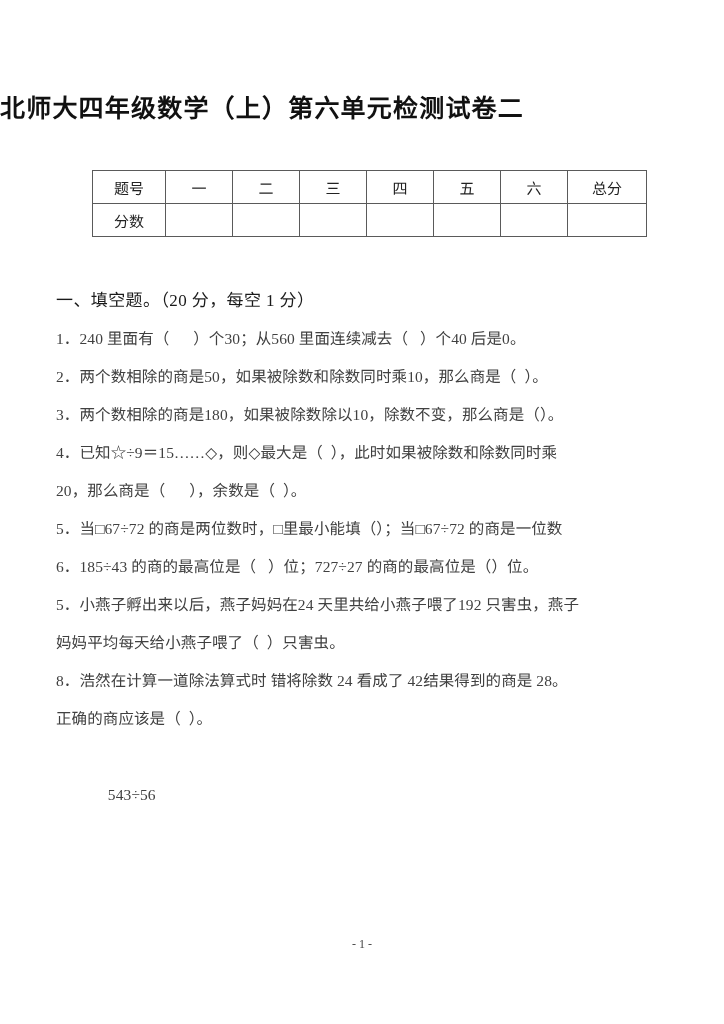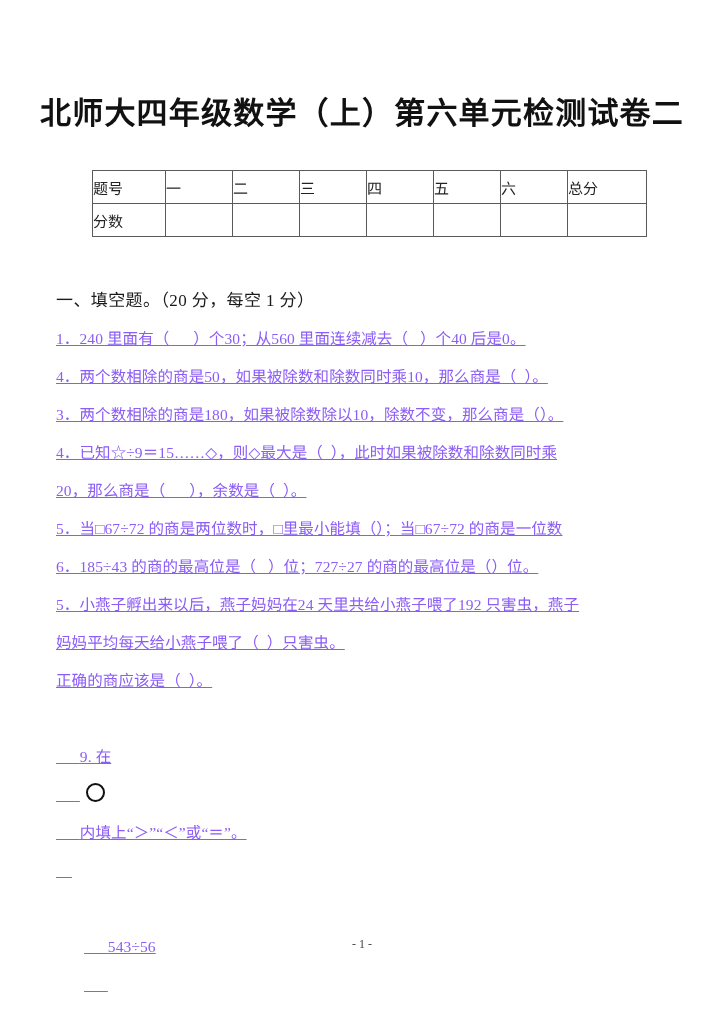--- a/index.html
+++ b/index.html
@@ -25,22 +25,22 @@
     padding: 0;
     background: #fff;
   }
 
   
   .paper-title {
     position: absolute;
     top: 88px;
     left: 0;
     width: 724px;
-    text-align: center;
-    font-size: 31px;
+    text-align: left;
+    font-size: 25px;
     font-weight: bold;
     letter-spacing: 1.2px;
     font-family: "Liberation Serif", "DejaVu Serif", serif;
     color: #111;
   }
 
   
   .score-table-wrap {
     position: absolute;
     top: 170px;
@@ -48,20 +48,21 @@
     width: 540px;
   }
   table.score-table {
     border-collapse: collapse;
     width: 540px;
     table-layout: fixed;
   }
   table.score-table td {
     border: 1px solid #5a5a5a;
     height: 32px;
+    text-align: center;
     vertical-align: middle;
     font-size: 15px;
     font-family: "Liberation Serif", "DejaVu Serif", serif;
     color: #222;
     padding: 0;
   }
   table.score-table td.label-cell { width: 72px; }
   table.score-table td.num-cell { width: 66px; }
   table.score-table td.total-cell { width: 78px; }
 
@@ -79,23 +80,22 @@
   .questions {
     position: absolute;
     left: 56px;
     top: 320px;
     width: 600px;
   }
   .q {
     font-size: 15.5px;
     line-height: 38px;
     letter-spacing: 0.1px;
-    color: #8b5cf6;
+    color: #404040;
     white-space: pre-wrap;
-    text-decoration: underline;
   }
   .q-sub {
     font-size: 15.5px;
     line-height: 38px;
     padding-left: 28px;
     letter-spacing: 0.1px;
   }
   .circle-glyph {
     display: inline-block;
     width: 15px;
@@ -151,41 +151,37 @@
       </tbody>
     </table>
   </div>
 
   <div class="section-heading">一、填空题。（20 分，每空 1 分）</div>
 
   <div class="questions">
 
     <div class="q">1．240 里面有（      ）个30；从560 里面连续减去（   ）个40 后是0。</div>
 
-    <div class="q">4．两个数相除的商是50，如果被除数和除数同时乘10，那么商是（  ）。</div>
+    <div class="q">2．两个数相除的商是50，如果被除数和除数同时乘10，那么商是（  ）。</div>
 
     <div class="q">3．两个数相除的商是180，如果被除数除以10，除数不变，那么商是（）。</div>
 
     <div class="q">4．已知☆÷9＝15……◇，则◇最大是（  ），此时如果被除数和除数同时乘</div>
     <div class="q">20，那么商是（      ），余数是（  ）。</div>
 
     <div class="q">5．当□67÷72 的商是两位数时，□里最小能填（）；当□67÷72 的商是一位数</div>
 
     <div class="q">6．185÷43 的商的最高位是（   ）位；727÷27 的商的最高位是（）位。</div>
 
     <div class="q">5．小燕子孵出来以后，燕子妈妈在24 天里共给小燕子喂了192 只害虫，燕子</div>
     <div class="q">妈妈平均每天给小燕子喂了（  ）只害虫。</div>
 
+    <div class="q">8．浩然在计算一道除法算式时 错将除数 24 看成了 42结果得到的商是 28。</div>
     <div class="q">正确的商应该是（  ）。</div>
 
-    <div class="q">
-      <span>9. 在</span>
-      <span class="circle-glyph"></span>
-      <span>内填上“＞”“＜”或“＝”。</span>
-    </div>
 
     <div class="q q-sub">
       <span>543÷56</span>
       
       
       <span class="wide-gap"></span>
       
       
       
     </div>

